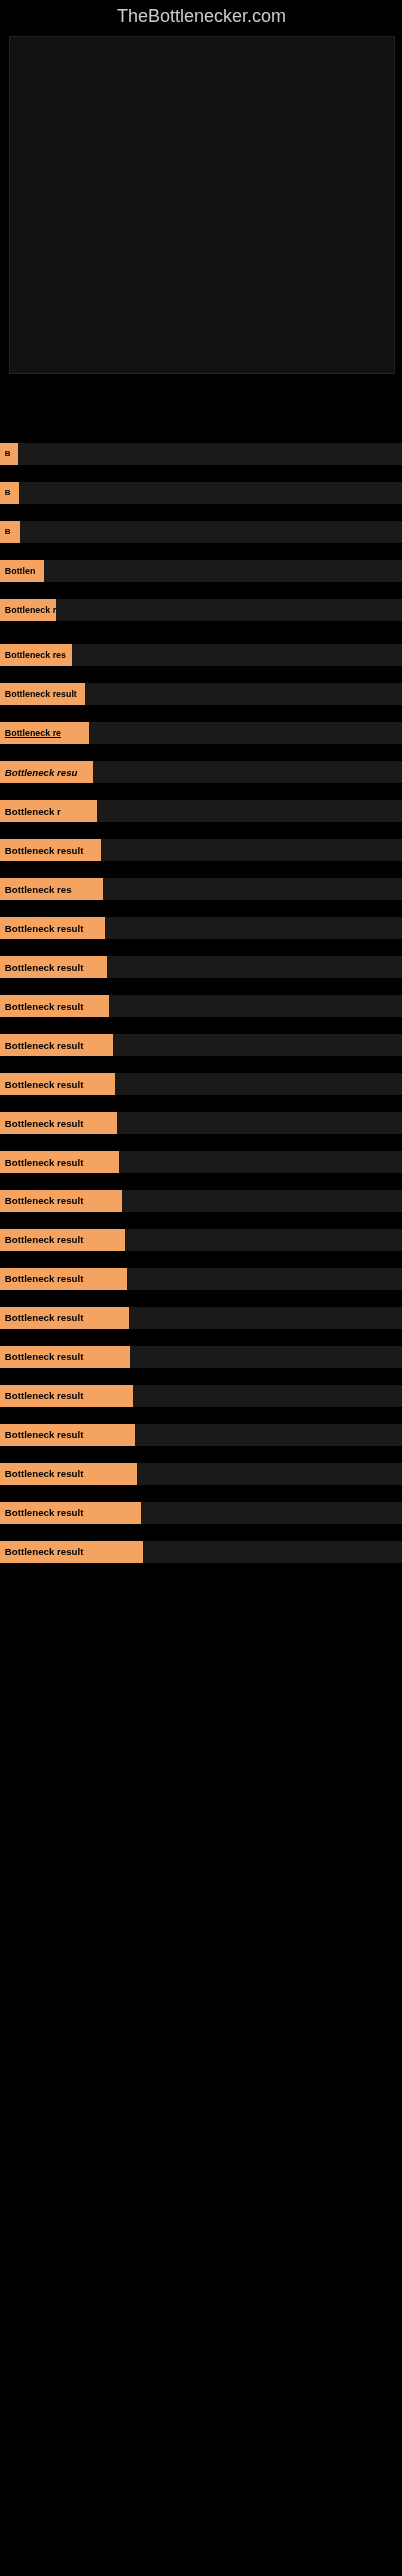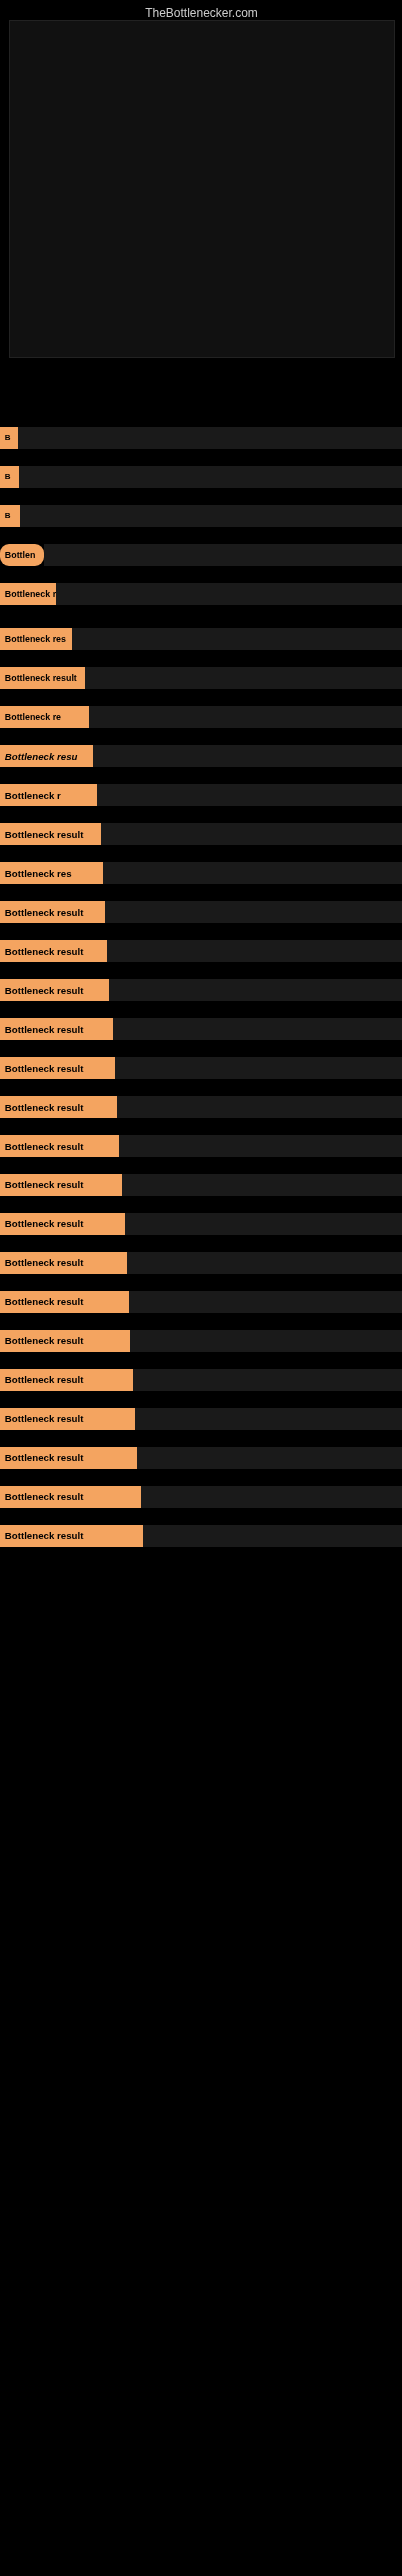--- a/index.html
+++ b/index.html
@@ -9,24 +9,24 @@
     }
     body {
       background-color: #000000;
       width: 403px;
       min-height: 2576px;
       font-family: Arial, sans-serif;
       position: relative;
     }
     .site-title {
       color: #cccccc;
-      font-size: 12px;
+      font-size: 18px;
       text-align: center;
       padding-top: 6.4px;
-      padding-bottom: 0;
+      padding-bottom: 9px;
     }
     .chart-area {
       width: 386px;
       height: 338px;
       margin: 0 auto;
       background-color: #000000;
       position: relative;
     }
     .chart-inner {
       width: 100%;
@@ -59,26 +59,26 @@
     .result-bar-bg {
       height: 22.5px;
       background-color: #1a1a1a;
       flex: 1;
     }
 
     
     .row-1 .result-label { width: 17.7px; font-size: 8px; }
     .row-2 .result-label { width: 19.3px; font-size: 8px; }
     .row-3 .result-label { width: 20px; font-size: 8px; }
-    .row-4 .result-label { width: 44px; font-size: 8.9px; border-radius: 9px; }
+    .row-4 .result-label { width: 44px; font-size: 8.9px; }
     .row-5 .result-label { width: 56px; font-size: 8.9px; }
     .row-6 .result-label { width: 60px; font-size: 8.9px; }
     .row-7 .result-label { width: 72px; font-size: 8.9px; }
     .row-8 .result-label { width: 85px; font-size: 8.9px; }
-    .row-9 .result-label { width: 89px; font-size: 8.9px; }
+    .row-9 .result-label { width: 89px; font-size: 8.9px; text-decoration: underline; }
     .row-10 .result-label { width: 93px; font-size: 9.7px; font-style: italic; }
     .row-11 .result-label { width: 97px; font-size: 9.7px; }
     .row-12 .result-label { width: 101px; font-size: 9.7px; }
     .row-13 .result-label { width: 103px; font-size: 9.7px; }
     .row-14 .result-label { width: 105px; font-size: 9.7px; }
     .row-15 .result-label { width: 107px; font-size: 9.7px; }
     .row-16 .result-label { width: 109px; font-size: 9.7px; }
     .row-17 .result-label { width: 113px; font-size: 9.7px; }
     .row-18 .result-label { width: 115px; font-size: 9.7px; }
     .row-19 .result-label { width: 117px; font-size: 9.7px; }

